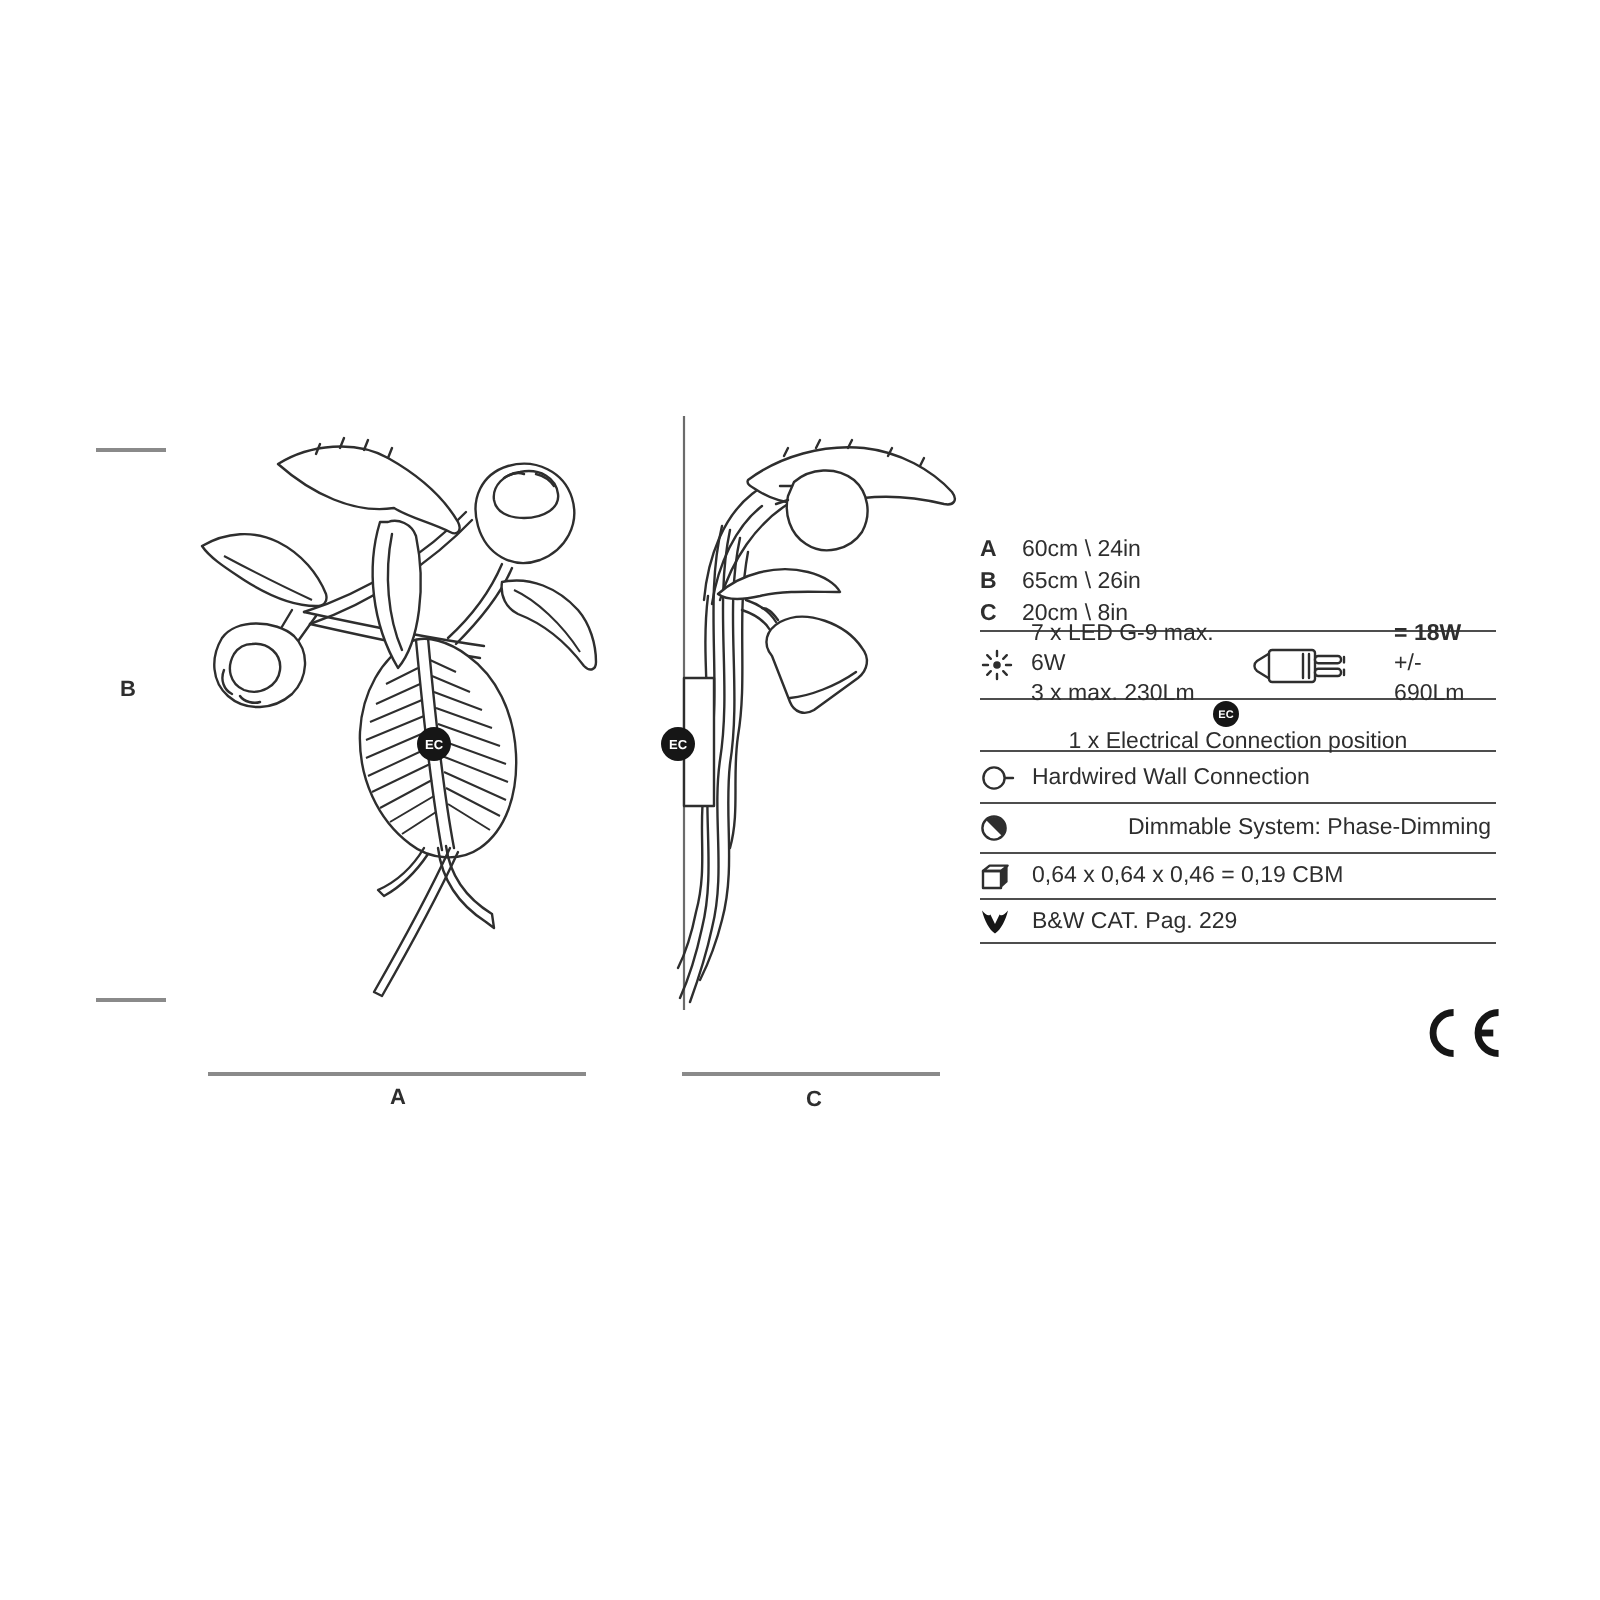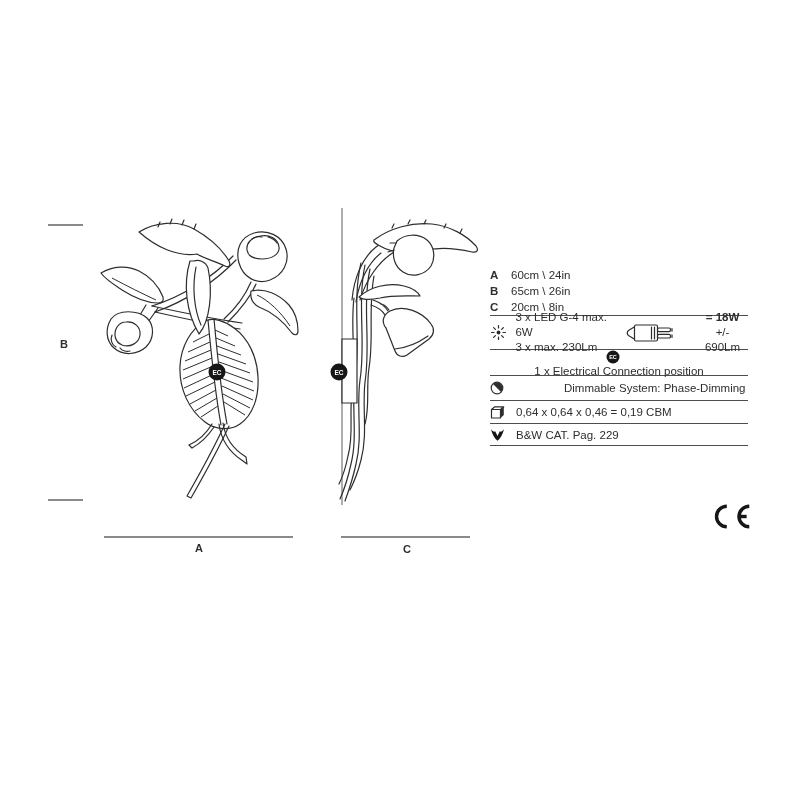--- a/index.html
+++ b/index.html
@@ -24,21 +24,21 @@
   .dim-key{width:21px;font-weight:700;}
   .icon-cell{width:26px;display:flex;align-items:center;}
   .r-weight{height:25px;}
   .r-light{height:33px;}
   .r-ec{height:25px;flex-direction:column;}
   .r-hard{height:25px;}
   .r-dimm{height:24px;gap:48px;}
   .r-box{height:22px;}
   .r-bw{height:21px;border-bottom:1px solid #4d4d4d;text-align:right;}
   .light-lines{line-height:15px;}
-  .light-totals{margin-left:20px;width:52px;line-height:15px;text-align:center;}
+  .light-totals{margin-left:20px;width:52px;line-height:15px;}
   .bold{font-weight:700;}
   .bulb-wrap{margin-left:auto;display:flex;align-items:center;}
   .ce{position:absolute;left:709px;top:502px;}
 </style>
 </head>
 <body>
 
 <div class="stage">
 
   <svg class="artwork" width="800" height="800" viewBox="0 0 800 800">
@@ -150,21 +150,21 @@
     <div class="t-row sep r-light">
       <span class="icon-cell">
         <svg width="17" height="17" viewBox="0 0 17 17">
           <circle cx="8.5" cy="8.5" r="1.9" fill="#2e2e2e"></circle>
           <g class="ink" stroke-width="1.4">
             <path d="M8.5 1.5 V4 M8.5 13 V15.5 M1.5 8.5 H4 M13 8.5 H15.5 M3.6 3.6 L5.4 5.4 M11.6 11.6 L13.4 13.4 M13.4 3.6 L11.6 5.4 M5.4 11.6 L3.6 13.4"></path>
           </g>
         </svg>
       </span>
       <div class="light-lines">
-        <div>3 x LED G-4 max. 6W</div>
+        <div>7 x LED G-9 max. 6W</div>
         <div>3 x max. 230Lm</div>
       </div>
       <span class="bulb-wrap">
         <svg width="52" height="22" viewBox="0 0 52 22">
           <path class="ink-f" stroke-width="1.3" d="M10 4.5 L3.5 8.5 C1.8 9.8 1.8 12.2 3.5 13.5 L10 17.5 Z"></path>
           <rect class="ink-f" stroke-width="1.3" x="9.5" y="3" width="23" height="16" rx="1.5"></rect>
           <path class="ink" stroke-width="1.2" d="M26.5 5 V17 M29.5 5 V17"></path>
           <rect class="ink-f" stroke-width="1.2" x="32.5" y="6" width="13" height="3.6" rx="1.6"></rect>
           <rect class="ink-f" stroke-width="1.2" x="32.5" y="12.4" width="13" height="3.6" rx="1.6"></rect>
           <path class="ink" stroke-width="1.2" d="M47 6.5 V9.2 M47 12.8 V15.5"></path>
@@ -179,20 +179,29 @@
     <div class="t-row sep r-ec">
       <span class="icon-cell">
         <svg width="14" height="14" viewBox="0 0 14 14">
           <circle cx="7" cy="7" r="6.5" fill="#161616"></circle>
           <text x="7" y="9.2" text-anchor="middle" font-size="5.5" font-weight="700" fill="#ffffff">EC</text>
         </svg>
       </span>
       <span>1 x Electrical Connection position</span>
     </div>
 
+    <div class="t-row sep r-hard">
+      <span class="icon-cell">
+        <svg width="18" height="14" viewBox="0 0 18 14">
+          <circle cx="7" cy="7" r="5.3" class="ink" stroke-width="2.4"></circle>
+          <path class="ink" stroke-width="2.4" d="M12.8 7 H16.5"></path>
+        </svg>
+      </span>
+      <span>Hardwired Wall Connection</span>
+    </div>
 
     <div class="t-row sep r-dimm">
       <span class="icon-cell">
         <svg width="14" height="14" viewBox="0 0 14 14">
           <circle cx="7" cy="7" r="5.8" class="ink" stroke-width="1.8"></circle>
           <path d="M3 3 A5.66 5.66 0 0 1 11 11 Z" fill="#2e2e2e"></path>
         </svg>
       </span>
       <span>Dimmable System: Phase-Dimming</span>
     </div>

